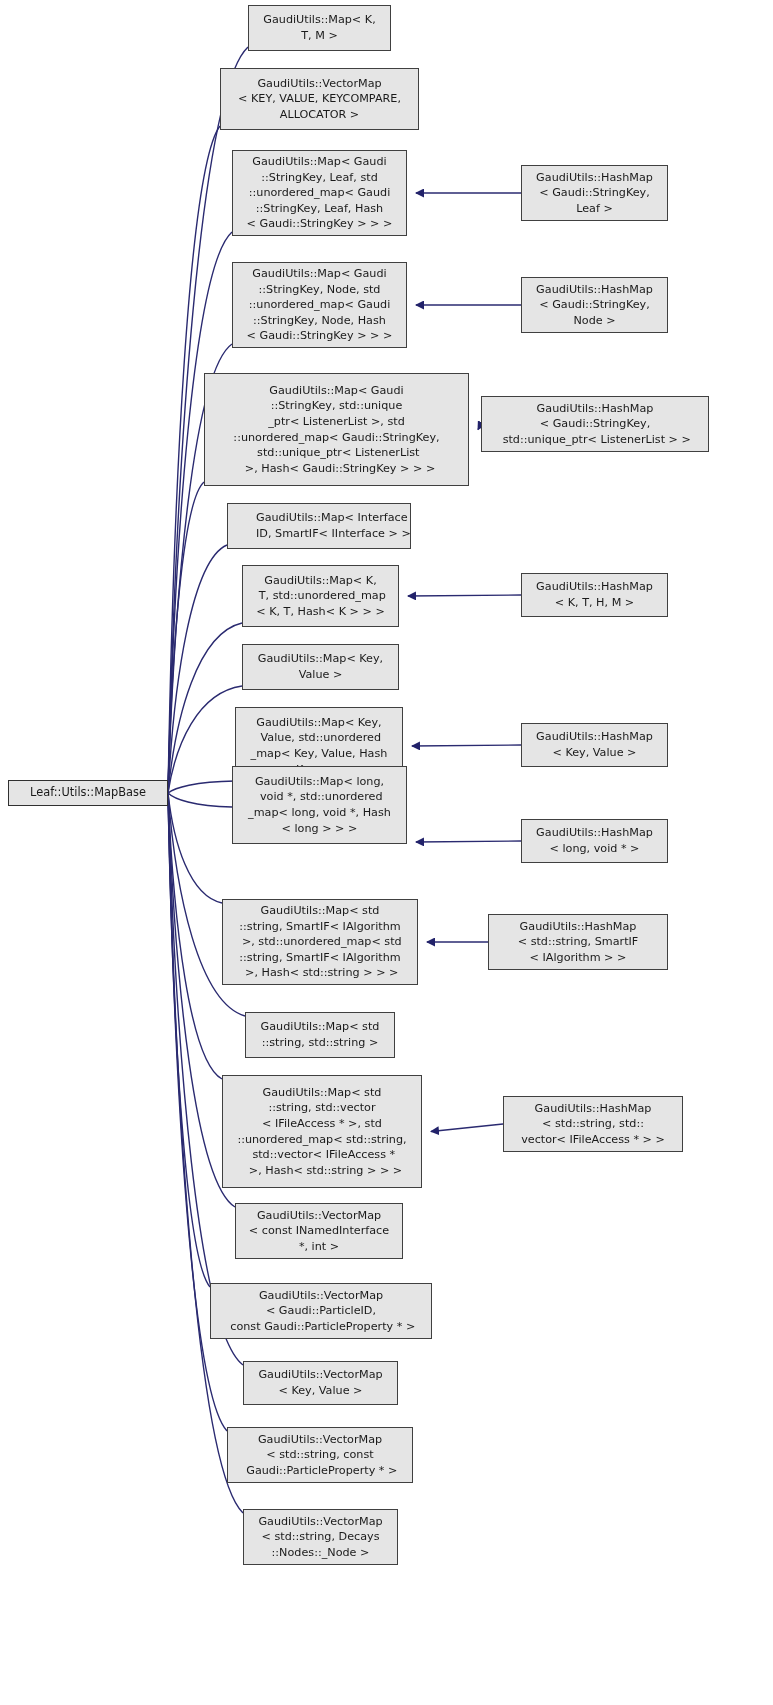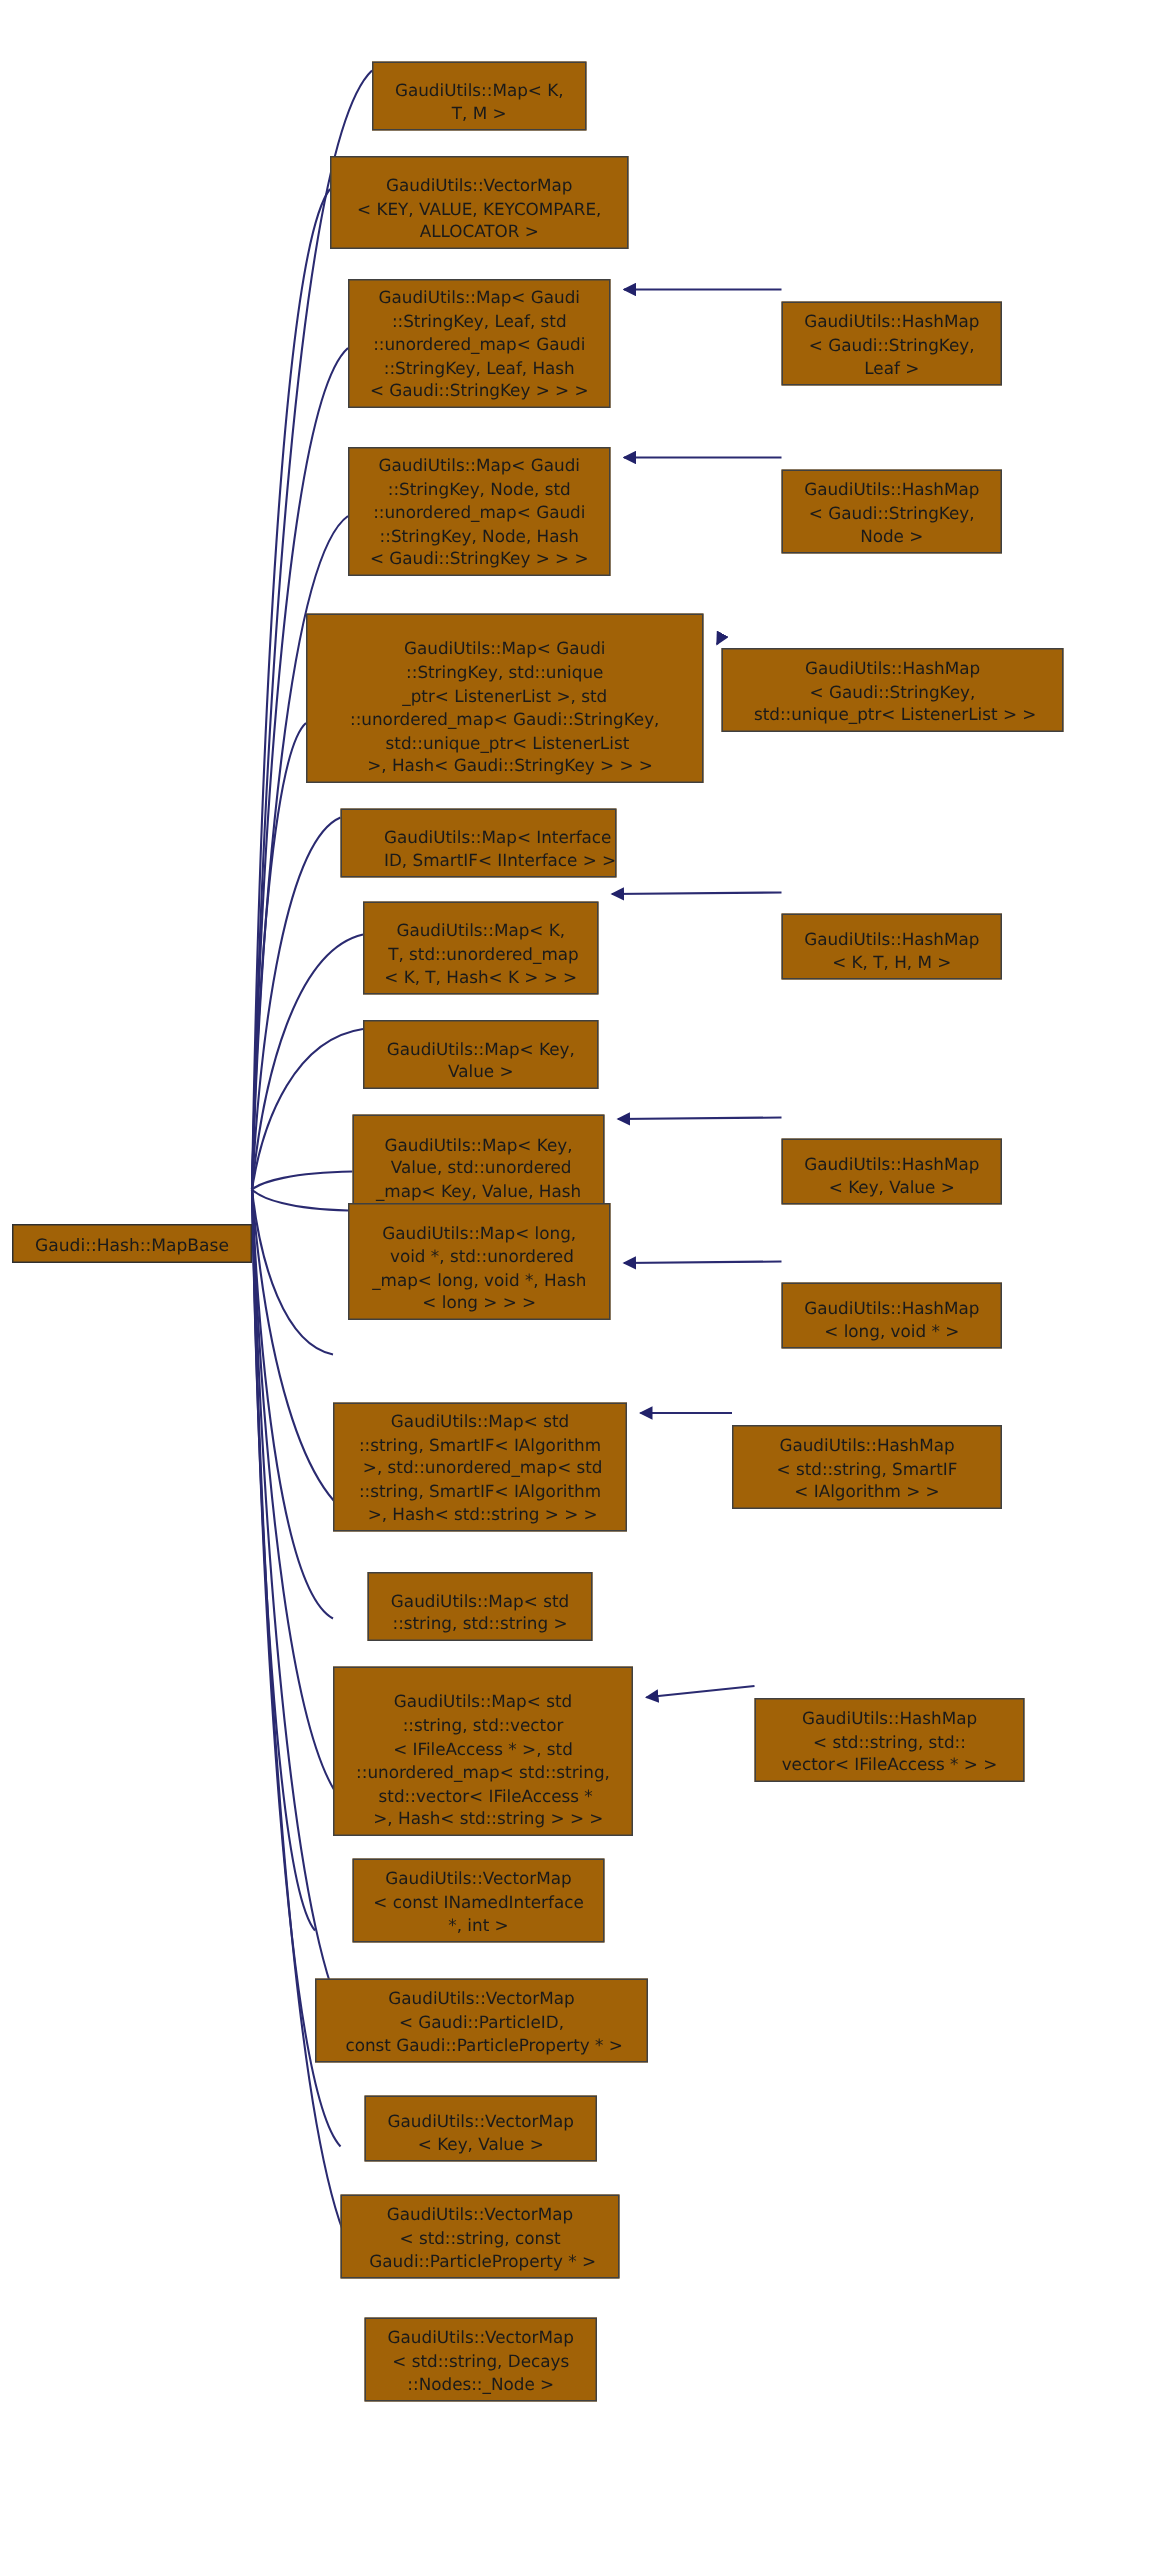--- a/index.html
+++ b/index.html
@@ -20,32 +20,31 @@
     left: 0;
     top: 0;
     width: 773px;
     height: 1705px;
     pointer-events: none;
   }
   .node {
     position: absolute;
     box-sizing: border-box;
     border: 1px solid #404040;
-    background: #a16207;
+    background: #e5e5e5;
     color: #1a1a1a;
     font-size: 11.2px;
     line-height: 15.6px;
     display: flex;
-    align-items: flex-end;
+    align-items: center;
     justify-content: center;
     text-align: center;
     padding: 2px 4px;
     white-space: pre;
     z-index: 2;
-    margin-top: 36px;
   }
   .node.root {
     border: 1px solid #303030;
     font-size: 11.4px;
   }
   .node .label {
     display: block;
     width: 100%;
   }
 </style>
@@ -86,21 +85,21 @@
         <path d="M481,424 L478,429.5" marker-end="url(#arrow)"></path>
         <path d="M521,595 L408,596" marker-end="url(#arrow)"></path>
         <path d="M521,745 L412,746" marker-end="url(#arrow)"></path>
         <path d="M521,841 L416,842" marker-end="url(#arrow)"></path>
         <path d="M488,942 L427,942" marker-end="url(#arrow)"></path>
         <path d="M503,1124 L431,1131.5" marker-end="url(#arrow)"></path>
       </g>
   </svg>
 
   <div class="node root" style="left:8px; top:780px; width:160px; height:26px;">
-    <span class="label">Gaudi::Hash::MapBase</span>
+    <span class="label">Leaf::Utils::MapBase</span>
   </div>
 
   <div id="node-layer">
       <div class="node" style="left: 248px; top: 5px; width: 143px; height: 46px;"><span class="label">GaudiUtils::Map&lt; K,
 T, M &gt;</span></div>
       <div class="node" style="left: 220px; top: 68px; width: 199px; height: 62px;"><span class="label">GaudiUtils::VectorMap
 &lt; KEY, VALUE, KEYCOMPARE,
 ALLOCATOR &gt;</span></div>
       <div class="node" style="left: 232px; top: 150px; width: 175px; height: 86px;"><span class="label">GaudiUtils::Map&lt; Gaudi
 ::StringKey, Leaf, std

